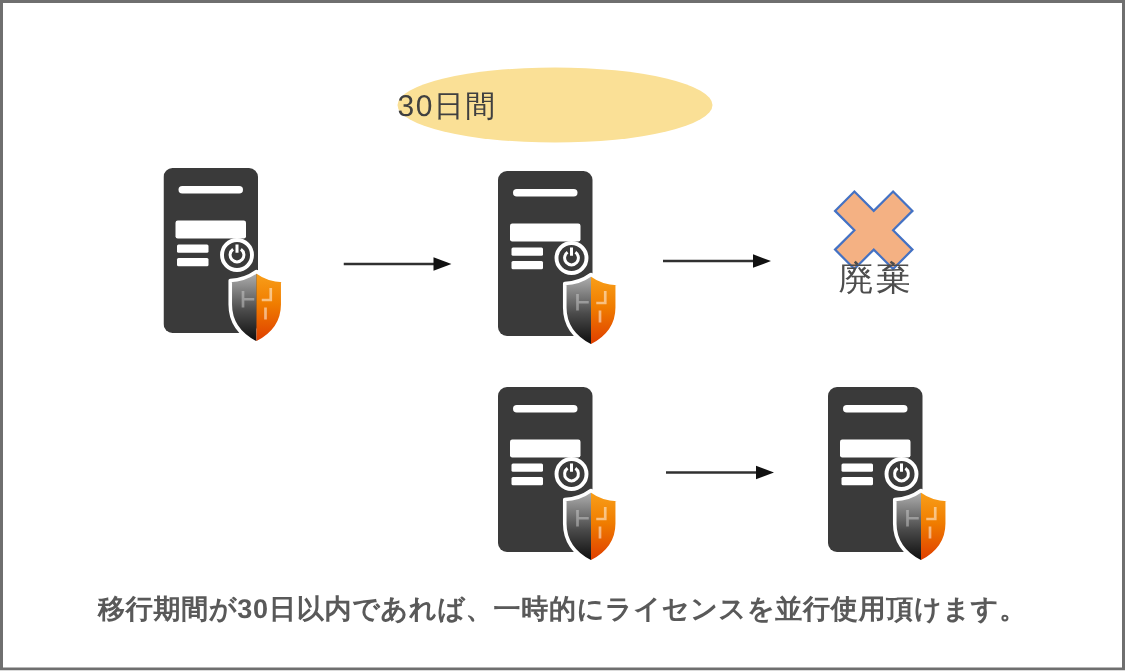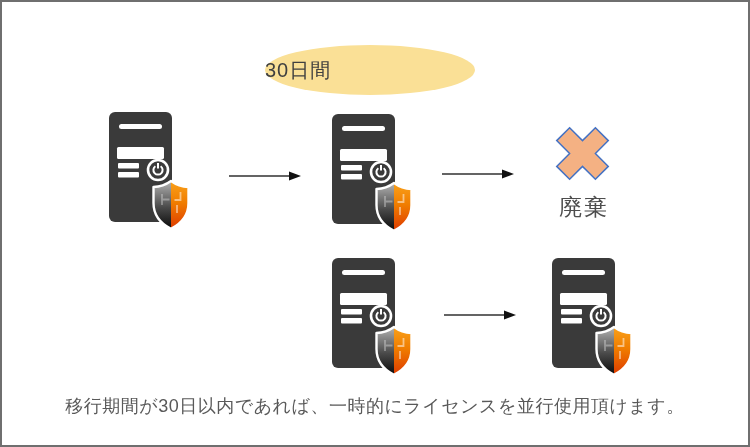--- a/index.html
+++ b/index.html
@@ -15,26 +15,26 @@
   .abs{position:absolute;}
   .duration-ellipse{
     left:263px;top:43px;width:210px;height:50px;
     background:#FAE096;border-radius:50%;
     display:flex;align-items:center;
   }
   .duration-label{
     font-size:20px;color:#404040;letter-spacing:1px;
   }
   .disposal-label{
-    left:540px;top:190px;width:84px;text-align:center;
+    left:540px;top:168px;width:84px;text-align:center;
     font-size:23px;color:#4d4d4d;letter-spacing:2px;
   }
   .caption{
     left:0;top:392px;width:100%;text-align:center;
-    font-size:18px;color:#595959;letter-spacing:0.5px;
+    font-size:18px;color:#595959;letter-spacing:0.5px;font-weight:bold;
   }
   svg.icon{display:block;overflow:visible;}
 </style>
 </head>
 <body>
 
 <div class="canvas">
 
   <svg width="0" height="0" style="position:absolute">
     <defs>

